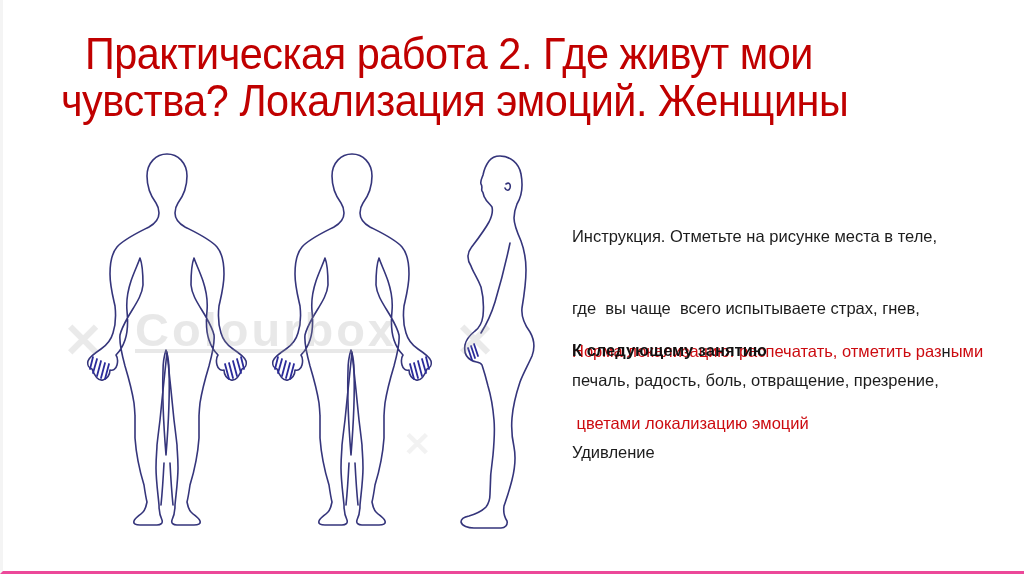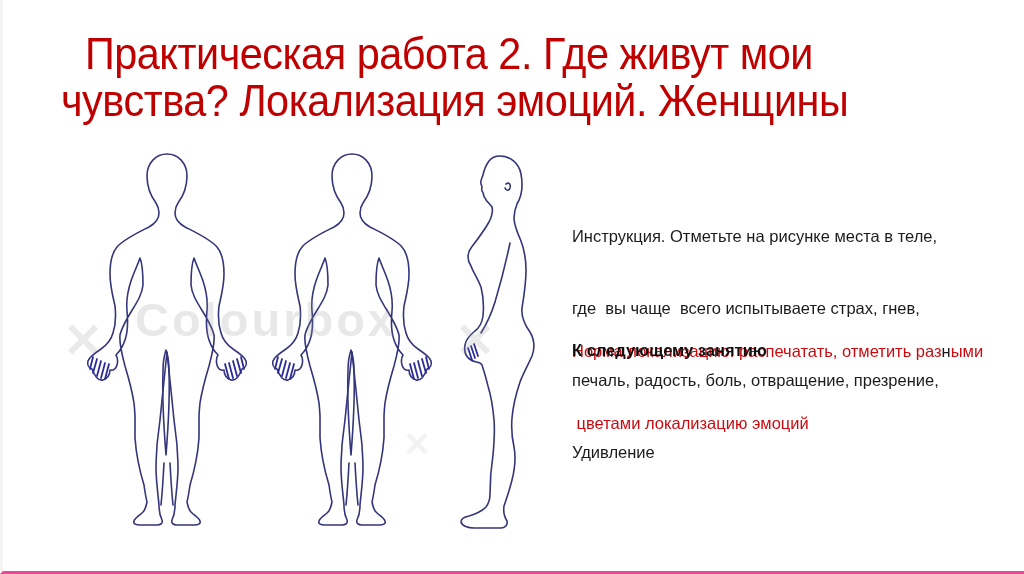--- a/index.html
+++ b/index.html
@@ -20,23 +20,23 @@
     position:absolute;left:58px;top:30px;width:940px;
     color:var(--title-color);font-size:45px;line-height:47px;font-weight:400;
     letter-spacing:-0.5px;transform:scaleX(0.92);transform-origin:left top;
   }
   .slide-title .line1{padding-left:26px;}
   .figures-layer{position:absolute;left:0;top:0;width:1024px;height:574px;pointer-events:none;}
   .figures-layer path{fill:none;stroke:var(--outline-color);stroke-width:1.6;
     stroke-linecap:round;stroke-linejoin:round;}
   .figures-layer .hatch path{stroke:var(--hatch-color);stroke-width:1.8;}
   .watermark{
-    position:absolute;left:132px;top:292px;
+    position:absolute;left:132px;top:302px;
     font-size:47px;font-weight:bold;letter-spacing:3px;
-    color:var(--watermark-color);opacity:0.22;white-space:nowrap;
+    color:var(--watermark-color);opacity:0.22;white-space:nowrap;text-decoration:underline;
   }
   .watermark-x{
     position:absolute;font-weight:bold;color:var(--watermark-color);opacity:0.20;
   }
   .watermark-x.x1{left:60px;top:312px;font-size:48px;}
   .watermark-x.x2{left:452px;top:312px;font-size:48px;}
   .watermark-x.x3{left:400px;top:424px;font-size:34px;opacity:0.12;}
   .right-col{position:absolute;left:569px;width:455px;}
   .instruction{top:176px;color:var(--text-color);font-size:16.5px;line-height:24px;white-space:pre;}
   .norm{top:291px;color:var(--norm-color);font-size:16.5px;line-height:24px;white-space:pre;}

